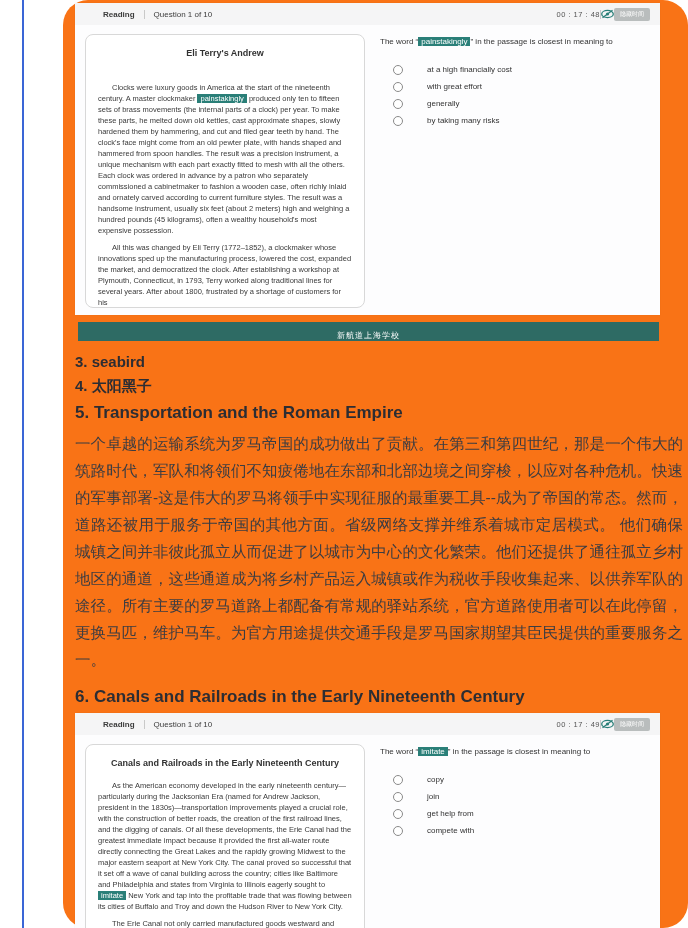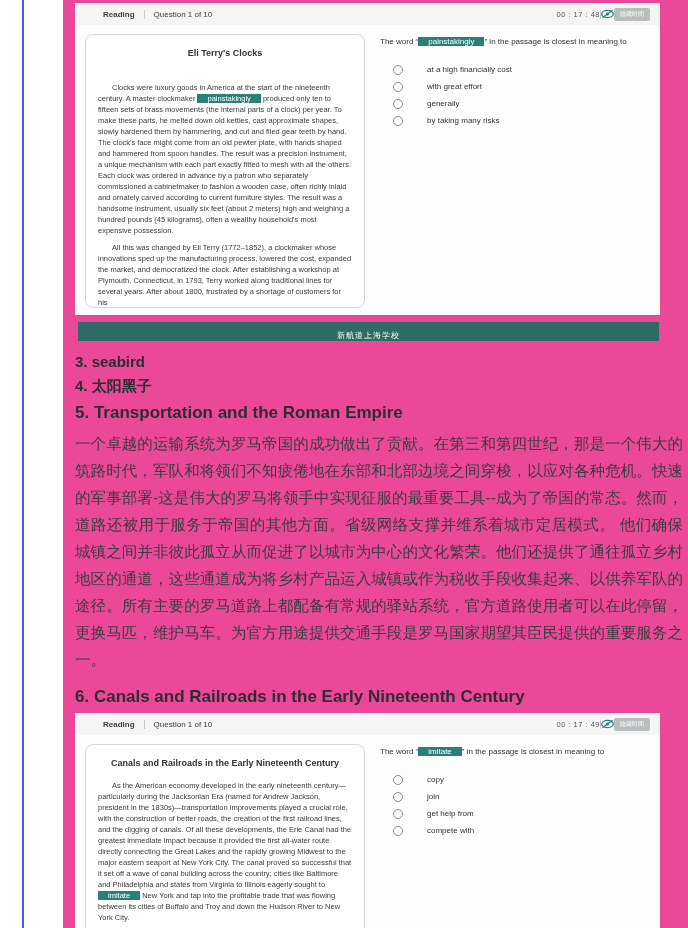--- a/index.html
+++ b/index.html
@@ -2,21 +2,21 @@
 <html><head>
 <meta charset="utf-8">
 <style>
   html,body{margin:0;padding:0;}
   body{
     width:688px;height:928px;overflow:hidden;position:relative;
     background:#ffffff;
     font-family:"Liberation Sans","DejaVu Sans",sans-serif;
   }
   .left-blue-line{position:absolute;left:22px;top:0;width:2px;height:928px;background:#3a66d6;}
-  .content-col{position:absolute;left:63px;top:0;width:625px;height:928px;background:#ec4899;}
+  .content-col{position:absolute;left:63px;top:0;width:625px;height:928px;background:#f97316;border-radius:25px;}
 
   
   .shot{width:585px;margin-left:12px;background:#fdfdfe;position:relative;box-shadow:0 0 2px rgba(0,0,0,0.05);}
   .shot1{margin-top:2px;height:312px;}
   .shot2{height:283px;}
   .shot-header{height:22px;margin-top:3px;background:#f5f5f6;display:flex;align-items:center;justify-content:space-between;padding:0 10px 0 28px;}
   .hdr-left{display:flex;align-items:center;gap:9px;}
   .hdr-section{font-size:8px;font-weight:bold;color:#3c3c3c;}
   .hdr-div{width:1px;height:9px;background:#c9c9c9;}
   .hdr-progress{font-size:8px;color:#3c3c3c;}
@@ -25,21 +25,21 @@
   .eye-wrap{display:flex;align-items:center;}
   .hide-btn{background:#b9bdbd;color:#ffffff;border:none;border-radius:2px;font-size:6px;height:13px;line-height:13px;padding:0 6px;min-width:36px;font-family:inherit;}
 
   .passage-card{
     position:absolute;left:10px;top:31px;width:254px;height:250px;
     background:#ffffff;border:1px solid #d8d8d8;border-radius:8px;
     padding:11px 12px;overflow:hidden;
   }
   .passage-title{font-size:9px;font-weight:bold;color:#333;text-align:center;margin:2px 0 24px 0;}
   .passage-card p{font-size:7.5px;line-height:11px;color:#3a3a3a;margin:0 0 6px 0;text-indent:14px;}
-  .hl{background:#2a7f78;color:#ffffff;padding:0 10px;}
+  .hl{background:#2a7f78;color:#ffffff;padding:0 3px;}
 
   .question-area{position:absolute;left:305px;top:33px;width:270px;}
   .q-text{font-size:8px;color:#333;line-height:12px;margin-bottom:13px;}
   .opt-row{display:flex;align-items:center;gap:24px;height:17px;margin-left:13px;}
   .radio{width:8px;height:8px;border:1px solid #8a8a8a;border-radius:50%;background:#fff;flex:0 0 auto;}
   .opt-label{font-size:8px;color:#333;}
 
   .teal-banner{
     width:581px;height:19px;margin:7px 0 0 15px;background:#2e6b64;
     display:flex;align-items:flex-end;justify-content:center;
@@ -74,21 +74,21 @@
             <ellipse cx="6.5" cy="5" rx="5.8" ry="3.6" fill="none" stroke="#2a7f78" stroke-width="1.3"></ellipse>
             <circle cx="6.5" cy="5" r="1.6" fill="#2a7f78"></circle>
             <line x1="1.5" y1="8.8" x2="11.5" y2="1.2" stroke="#2a7f78" stroke-width="1.2"></line>
           </svg>
         </span>
         <button class="hide-btn">隐藏时间</button>
       </div>
     </div>
 
     <div class="passage-card">
-      <div class="passage-title">Eli Terry's Clocks</div>
+      <div class="passage-title">Eli Terry's Andrew</div>
       <p><span>Clocks were luxury goods in America at the start of the nineteenth century. A master clockmaker </span><span class="hl">painstakingly</span><span> produced only ten to fifteen sets of brass movements (the internal parts of a clock) per year. To make these parts, he melted down old kettles, cast approximate shapes, slowly hardened them by hammering, and cut and filed gear teeth by hand. The clock's face might come from an old pewter plate, with hands shaped and hammered from spoon handles. The result was a precision instrument, a unique mechanism with each part exactly fitted to mesh with all the others. Each clock was ordered in advance by a patron who separately commissioned a cabinetmaker to fashion a wooden case, often richly inlaid and ornately carved according to current furniture styles. The result was a handsome instrument, usually six feet (about 2 meters) high and weighing a hundred pounds (45 kilograms), often a wealthy household's most expensive possession.</span></p>
       <p><span>All this was changed by Eli Terry (1772–1852), a clockmaker whose innovations sped up the manufacturing process, lowered the cost, expanded the market, and democratized the clock. After establishing a workshop at Plymouth, Connecticut, in 1793, Terry worked along traditional lines for several years. After about 1800, frustrated by a shortage of customers for his</span></p>
     </div>
 
     <div class="question-area">
       <div class="q-text"><span>The word “</span><span class="hl">painstakingly</span><span>” in the passage is closest in meaning to</span></div>
       <div class="opt-row">
         <span class="radio"></span>
         <span class="opt-label">at a high financially cost</span>
       </div>

